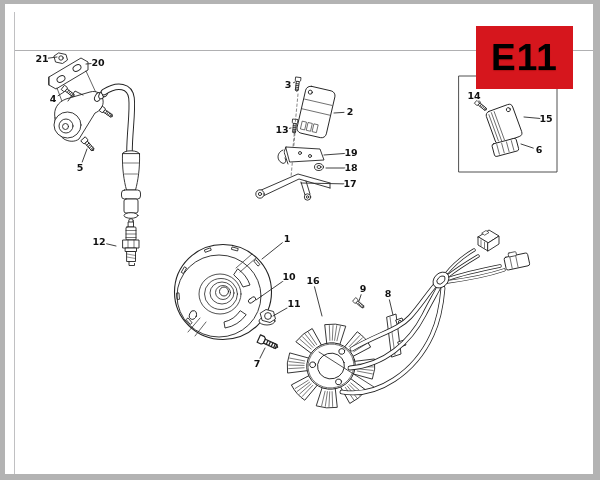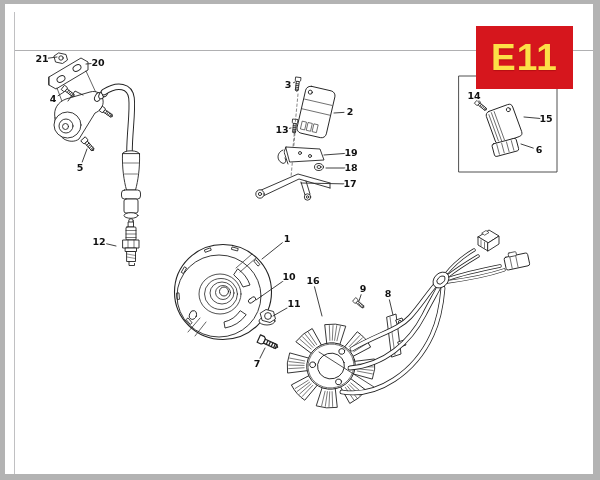--- a/index.html
+++ b/index.html
@@ -347,13 +347,13 @@
         <line x1="345.01639347325977" y1="153.44323011309186" x2="324" y2="155"></line>
         <text x="351" y="156.2" text-anchor="middle">19</text>
         <line x1="92.02072545053072" y1="63.49827287912244" x2="86" y2="64"></line>
         <text x="98" y="66.2" text-anchor="middle">20</text>
         <line x1="47.94736740409581" y1="58.20701767945389" x2="57" y2="57"></line>
         <text x="42" y="62.2" text-anchor="middle">21</text>
       </g>
   </g>
 </svg>
 
-<div class="badge" style="background: rgb(214, 22, 29); color: #fde047;">E11</div>
+<div class="badge" style="background: rgb(214, 22, 29); color: #000000;">E11</div>
 
 </body></html>

